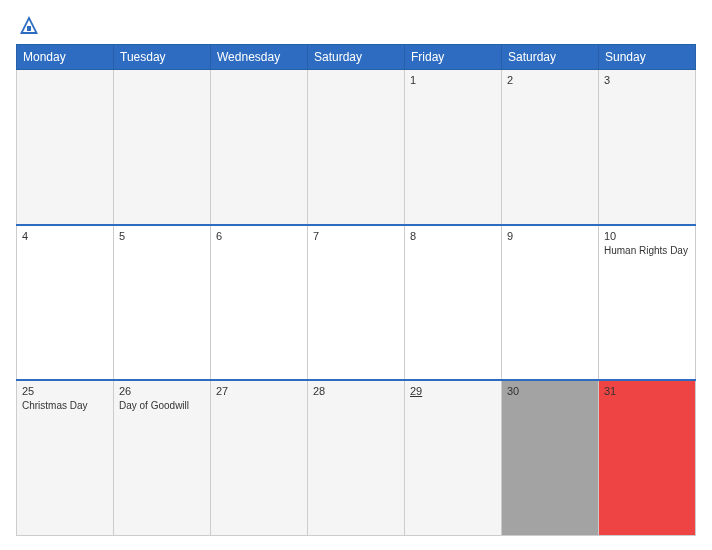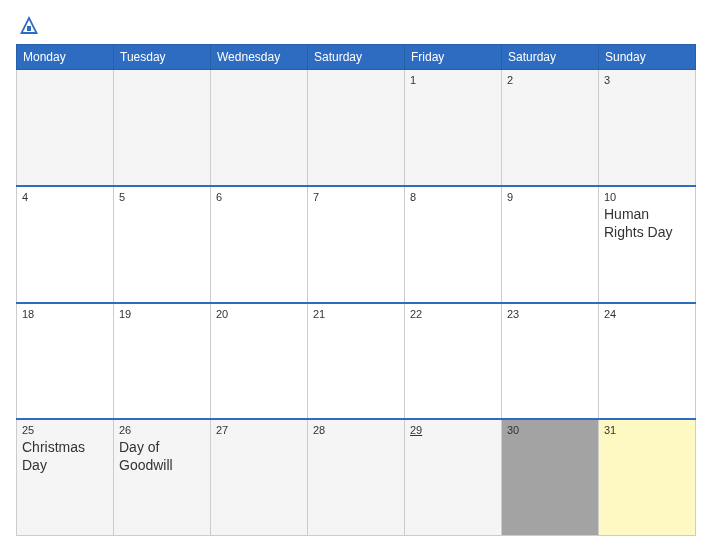--- a/index.html
+++ b/index.html
@@ -79,21 +79,21 @@
     .calendar tr:nth-child(even) td {
       background: #ffffff;
     }
     .day-num {
       font-size: 11px;
       color: #333;
       display: block;
       margin-bottom: 2px;
     }
     .event {
-      font-size: 14px;
+      font-size: 10px;
       color: #333;
       display: block;
       line-height: 1.3;
     }
     .empty-td {
       background: #f5f5f5 !important;
     }
     .row-top-border td {
       border-top: 2px solid #2d6cc0 !important;
     }
@@ -164,62 +164,39 @@
           </td>
           <td style="background: rgb(255, 255, 255);">
             <span class="day-num">9</span>
           </td>
           <td style="background: rgb(255, 255, 255); margin-left: 25px;">
             <span class="day-num">10</span>
             <span class="event">Human Rights Day</span>
           </td>
         </tr>
         <tr class="row-top-border">
-          <td style="background: rgb(255, 255, 255);">
-            <span class="day-num">18</span>
-          </td>
-          <td style="background: rgb(255, 255, 255);">
-            <span class="day-num">19</span>
-          </td>
-          <td style="background: rgb(255, 255, 255);">
-            <span class="day-num">20</span>
-          </td>
-          <td style="background: rgb(255, 255, 255);">
-            <span class="day-num">21</span>
-          </td>
-          <td style="background: rgb(255, 255, 255);">
-            <span class="day-num">22</span>
-          </td>
-          <td style="background: rgb(255, 255, 255);">
-            <span class="day-num">23</span>
-          </td>
-          <td style="background: rgb(255, 255, 255);">
-            <span class="day-num">24</span>
-          </td>
-        </tr>
-        <tr class="row-top-border">
           <td style="background: rgb(245, 245, 245);">
             <span class="day-num">25</span>
             <span class="event">Christmas Day</span>
           </td>
           <td style="background: rgb(245, 245, 245); margin-top: 16px;">
             <span class="day-num">26</span>
             <span class="event">Day of Goodwill</span>
           </td>
           <td style="background: rgb(245, 245, 245); margin-top: 28px;">
             <span class="day-num">27</span>
           </td>
           <td style="background: rgb(245, 245, 245); margin-top: 16px;">
             <span class="day-num">28</span>
           </td>
           <td style="background: rgb(245, 245, 245); text-decoration: underline;">
             <span class="day-num">29</span>
           </td>
           <td style="background: #a3a3a3;">
             <span class="day-num">30</span>
           </td>
-          <td style="background: #fef9c3;">
+          <td style="background: #ef4444;">
             <span class="day-num">31</span>
           </td>
         </tr>
       </tbody>
   </table>
 </div>
 
 </body></html>

